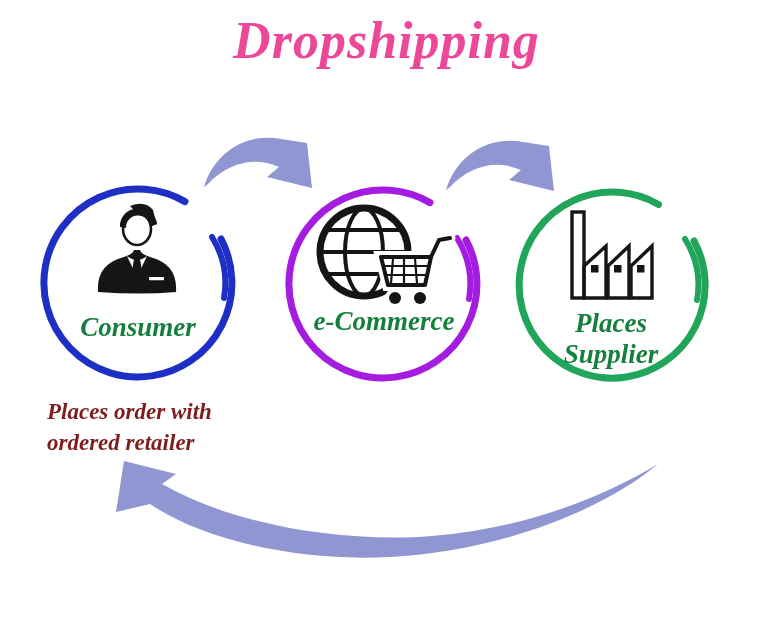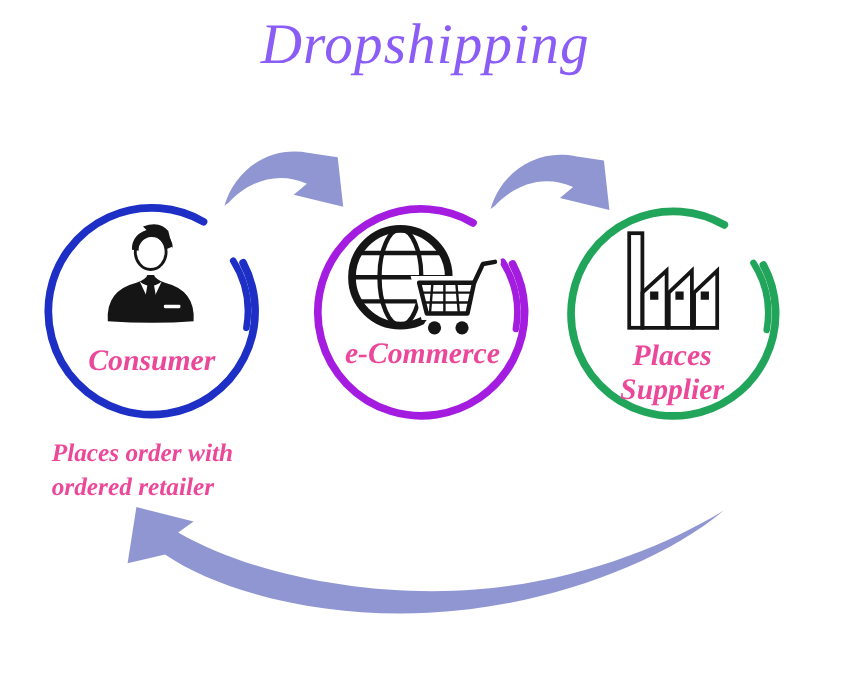--- a/index.html
+++ b/index.html
@@ -2,31 +2,31 @@
 <html><head>
 <meta charset="utf-8">
 <style>
   html,body{margin:0;padding:0;background:#ffffff;}
   .stage{
     position:relative;width:773px;height:620px;background:#ffffff;overflow:hidden;
     font-family:"Liberation Serif",serif;
   }
   .title{
     position:absolute;left:0;top:12px;width:100%;text-align:center;
-    font-size:52px;font-weight:normal;font-style:italic;color:#8b5cf6;
+    font-size:52px;font-weight:bold;font-style:italic;color:#ec4899;
     letter-spacing:1px;line-height:1.1;
   }
   .gfx{position:absolute;left:0;top:0;}
   .node-label{
     position:absolute;transform:translateX(-50%);text-align:center;
-    font-style:italic;font-weight:bold;color:#ec4899;
+    font-style:italic;font-weight:bold;color:#15803d;
     font-size:27px;line-height:31px;white-space:nowrap;
   }
   .desc{
-    position:absolute;font-style:italic;font-weight:bold;color:#ec4899;
+    position:absolute;font-style:italic;font-weight:bold;color:#7f1d1d;
     font-size:23px;line-height:31px;white-space:nowrap;
   }
   .line{display:block;}
 </style>
 </head>
 <body>
 
 <div class="stage">
 
   <div class="title">Dropshipping</div>

